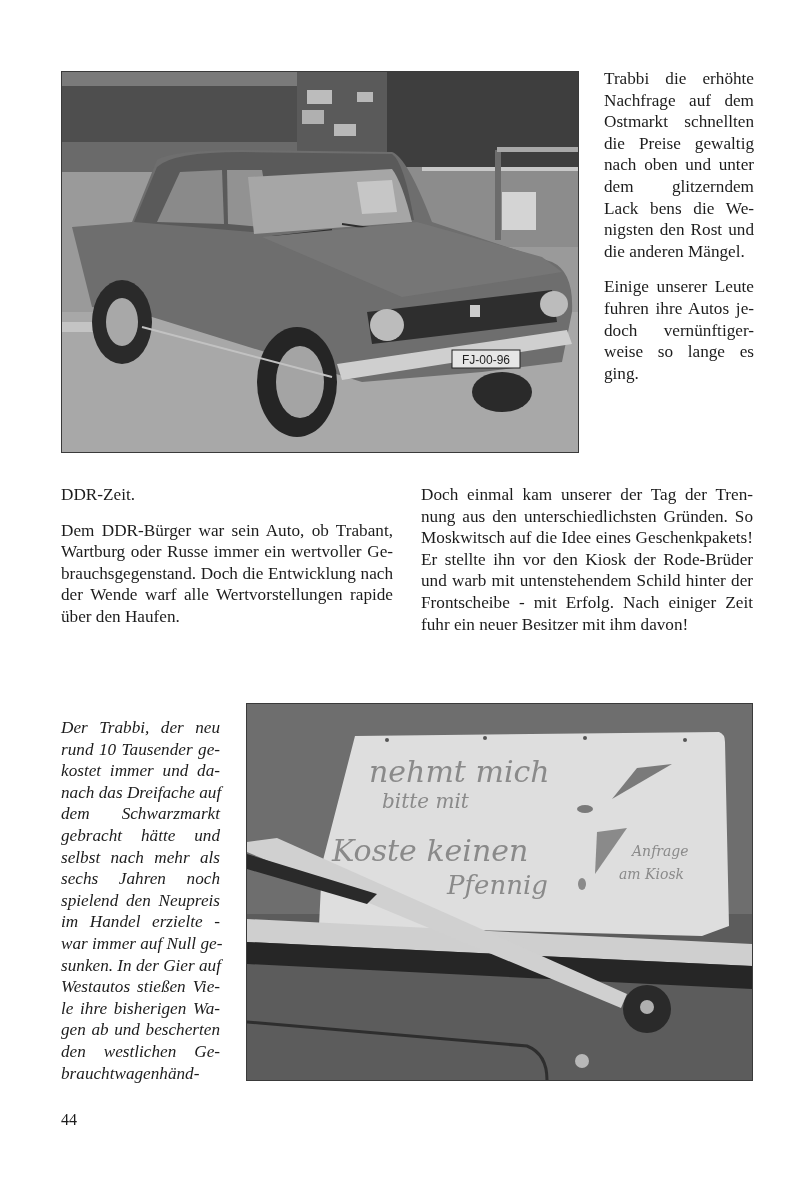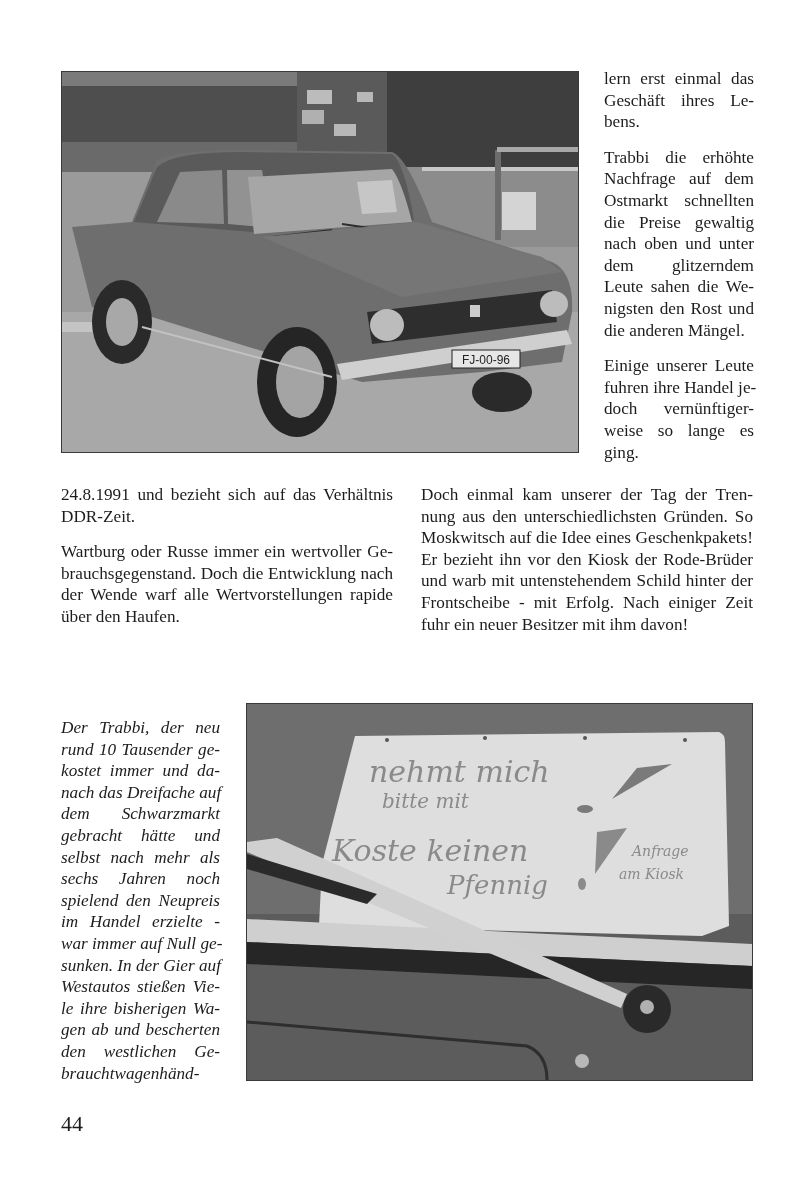--- a/index.html
+++ b/index.html
@@ -21,21 +21,21 @@
     .ln.last { text-align-last: left; }
     .photo {
       position: absolute;
       border: 1px solid #3a3a3a;
       overflow: hidden;
       background: #ec4899;
     }
     .photo svg { display: block; width: 100%; height: 100%; }
     .folio {
       position: absolute; left: 61px; top: 1111px;
-      font-size: 22px;
+      font-size: 16px;
     }
   </style>
 </head>
 <body>
 
 <div class="photo" style="left:61px; top:71px; width:516px; height:380px;">
   <svg viewBox="0 0 516 380" preserveAspectRatio="none">
 
     <rect x="0" y="0" width="516" height="380" fill="#9a9a9a"></rect>
     <rect x="0" y="0" width="320" height="85" fill="#4e4e4e"></rect>
@@ -86,63 +86,58 @@
     <ellipse cx="235" cy="310" rx="40" ry="55" fill="#252525"></ellipse>
     <ellipse cx="238" cy="310" rx="24" ry="36" fill="#a4a4a4"></ellipse>
     <ellipse cx="440" cy="320" rx="30" ry="20" fill="#2a2a2a"></ellipse>
 
     <line x1="80" y1="255" x2="270" y2="305" stroke="#c2c2c2" stroke-width="2"></line>
   </svg>
 </div>
 
 <div class="col" style="left:604px; top:68px; width:150px;">
   <p>
-    <span class="ln">lern erst einmal das</span>
-    <span class="ln">Geschäft ihres Le-</span>
-    <span class="ln last">bens.</span>
-  </p>
-  <p>
     <span class="ln">Trabbi die erhöhte</span>
     <span class="ln">Nachfrage auf dem</span>
     <span class="ln">Ostmarkt schnellten</span>
     <span class="ln">die Preise gewaltig</span>
     <span class="ln">nach oben und unter</span>
     <span class="ln">dem glitzerndem</span>
-    <span class="ln">Leute sahen die We-</span>
+    <span class="ln">Lack bens die We-</span>
     <span class="ln">nigsten den Rost und</span>
     <span class="ln last">die anderen Mängel.</span>
   </p>
   <p>
     <span class="ln">Einige unserer Leute</span>
-    <span class="ln">fuhren ihre Handel je-</span>
+    <span class="ln">fuhren ihre Autos je-</span>
     <span class="ln">doch vernünftiger-</span>
     <span class="ln">weise so lange es</span>
     <span class="ln last">ging.</span>
   </p>
 </div>
 
 <div class="col" style="left:61px; top:484px; width:332px;">
   <p>
-    <span class="ln">24.8.1991 und bezieht sich auf das Verhältnis</span>
     <span class="ln last">DDR-Zeit.</span>
   </p>
   <p>
+    <span class="ln">Dem DDR-Bürger war sein Auto, ob Trabant,</span>
     <span class="ln">Wartburg oder Russe immer ein wertvoller Ge-</span>
     <span class="ln">brauchsgegenstand. Doch die Entwicklung nach</span>
     <span class="ln">der Wende warf alle Wertvorstellungen rapide</span>
     <span class="ln last">über den Haufen.</span>
   </p>
 </div>
 
 <div class="col" style="left:421px; top:484px; width:332px;">
   <p>
     <span class="ln">Doch einmal kam unserer der Tag der Tren-</span>
     <span class="ln">nung aus den unterschiedlichsten Gründen. So</span>
     <span class="ln">Moskwitsch auf die Idee eines Geschenkpakets!</span>
-    <span class="ln">Er bezieht ihn vor den Kiosk der Rode-Brüder</span>
+    <span class="ln">Er stellte ihn vor den Kiosk der Rode-Brüder</span>
     <span class="ln">und warb mit untenstehendem Schild hinter der</span>
     <span class="ln">Frontscheibe - mit Erfolg. Nach einiger Zeit</span>
     <span class="ln last">fuhr ein neuer Besitzer mit ihm davon!</span>
   </p>
 </div>
 
 <div class="col" style="left:61px; top:717px; width:159px;font-style:italic;">
   <p>
     <span class="ln">Der Trabbi, der neu</span>
     <span class="ln">rund 10 Tausender ge-</span>

